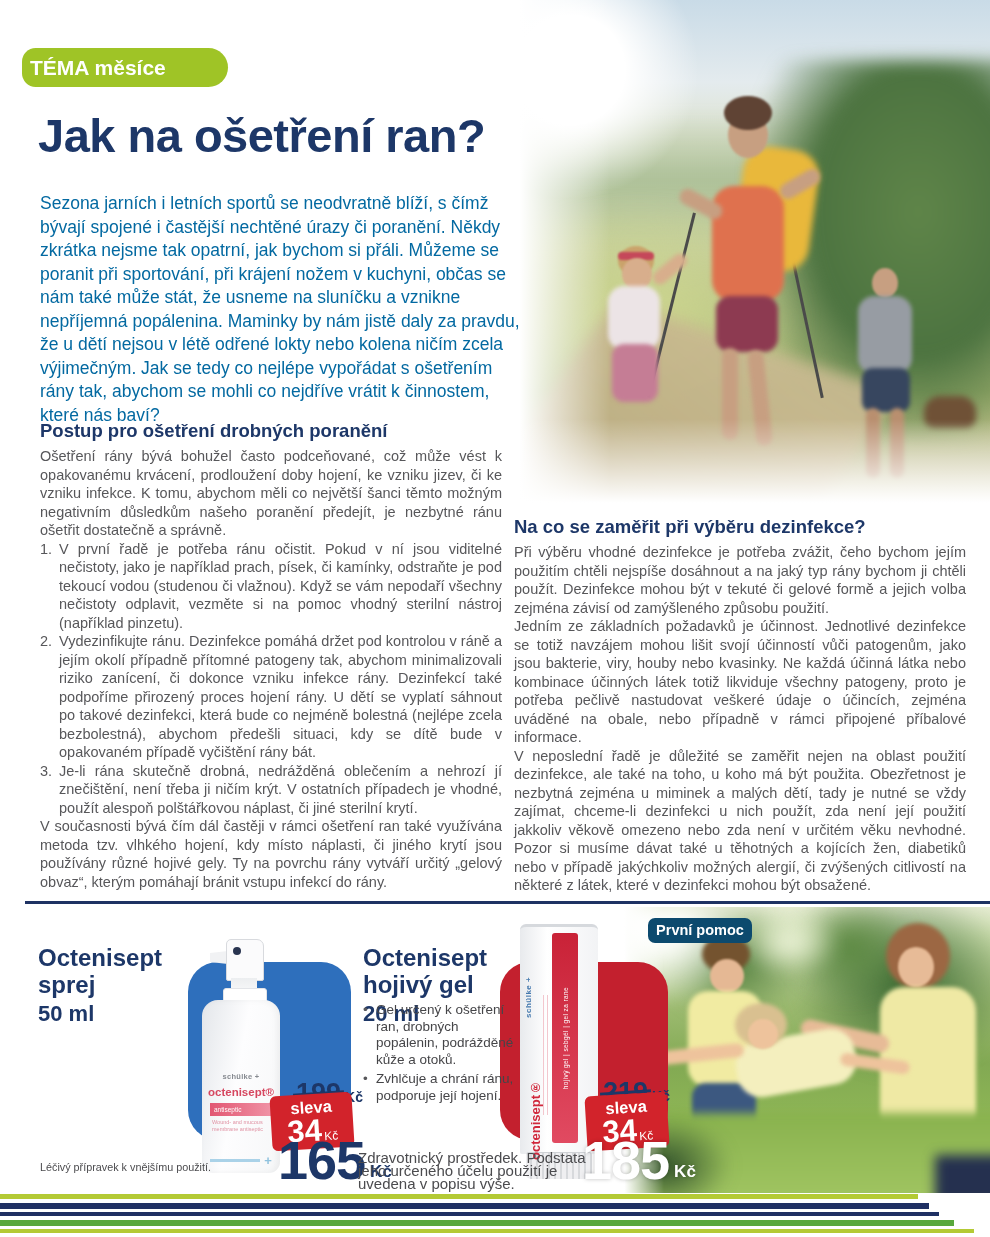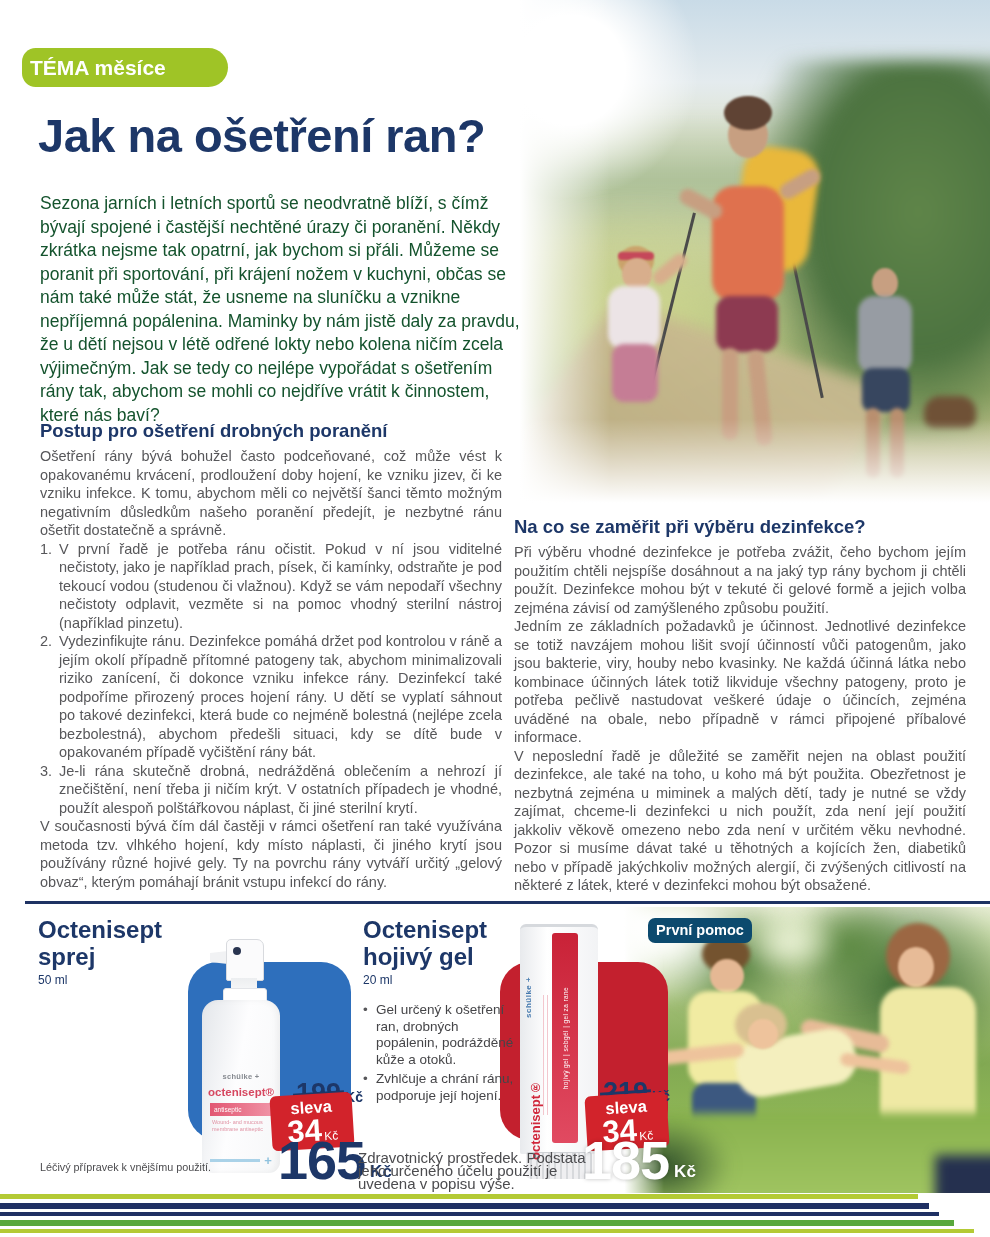--- a/index.html
+++ b/index.html
@@ -7,21 +7,21 @@
         font-family:"Liberation Sans","DejaVu Sans",sans-serif;color:#57575a;}
   .abs{position:absolute;}
 
   
   .tag-badge{left:22px;top:48px;width:206px;height:39px;background:#9fc426;
     border-radius:14px 20px 20px 14px;color:#fff;font-size:21px;font-weight:bold;
     line-height:39px;padding-left:8px;box-sizing:border-box;z-index:7;}
   .page-title{left:38px;top:108px;font-size:47px;font-weight:bold;color:#1d3768;
     letter-spacing:-0.5px;z-index:7;}
   .intro{left:40px;top:192px;width:484px;font-size:17.5px;line-height:23.5px;
-    color:#14532d;z-index:7;}
+    color:#0369a1;z-index:7;}
 
   
   .col{z-index:7;}
   .col h2{font-size:18.5px;color:#1d3768;margin:0 0 5px 0;font-weight:bold;}
   .col p,.col .step{font-size:14.5px;line-height:18.5px;text-align:justify;margin:0;
     color:#57575a;hyphens:auto;}
   .col-left{left:40px;top:420px;width:462px;}
   .col-right{left:514px;top:516px;width:452px;}
   .steps{margin:0;padding:0;}
   .step{position:relative;padding-left:19px;}
@@ -62,23 +62,23 @@
   .m-shorts{left:362px;top:368px;width:48px;height:44px;background:#37465f;border-radius:10px;filter:blur(2px);}
   .m-leg1{left:366px;top:408px;width:14px;height:70px;background:#b98f6f;border-radius:7px;filter:blur(2px);}
   .m-leg2{left:390px;top:408px;width:14px;height:70px;background:#b98f6f;border-radius:7px;filter:blur(2px);}
   .dog{left:424px;top:396px;width:52px;height:32px;background:#6f5136;border-radius:16px 16px 10px 10px;filter:blur(3px);}
   .fade-left{left:0;top:0;bottom:0;width:110px;background:linear-gradient(90deg,#fff 18%,rgba(255,255,255,0));}
   .fade-bottom{left:0;right:0;bottom:0;height:95px;background:linear-gradient(0deg,#fff 12%,rgba(255,255,255,0));}
   .fade-corner{left:-60px;top:-60px;width:260px;height:260px;background:radial-gradient(circle,#fff 30%,rgba(255,255,255,0) 70%);}
 
   
   .divider{left:25px;top:901px;width:965px;height:3px;background:#1e3263;z-index:6;}
-  .prod-title{color:#1d3768;z-index:7;}
+  .prod-title{color:#1d3768;z-index:7;margin-top:28px;}
   .prod-title .name{font-size:24px;font-weight:bold;line-height:27px;}
-  .prod-title .volume{font-size:12px;margin-top:3px;}
+  .prod-title .volume{font-size:22px;margin-top:3px;font-weight:bold;}
   .p1-title{left:38px;top:916px;}
   .p2-title{left:363px;top:916px;}
   .bullets{z-index:7;margin:0;padding:0;list-style:none;}
   .bullets li{position:relative;padding-left:13px;font-size:13.5px;line-height:16.5px;color:#454548;margin:0 0 3px 0;}
   .bullets li::before{content:"•";position:absolute;left:0;top:0;color:#57575a;}
   .p1-bullets{left:38px;top:1002px;width:146px;}
   .p2-bullets{left:363px;top:1002px;width:152px;}
   .disclaimer{font-size:10.8px;color:#4b4b4e;z-index:7;line-height:13px;}
   .p1-disc{left:40px;top:1161px;width:225px;}
   .p2-disc{left:358px;top:1151px;width:232px;font-size:15px;}

